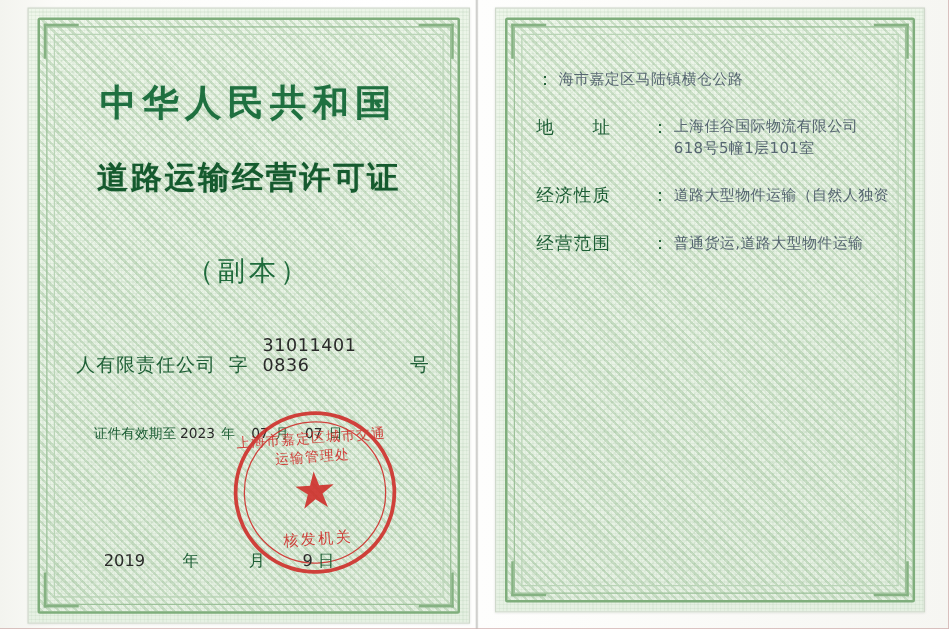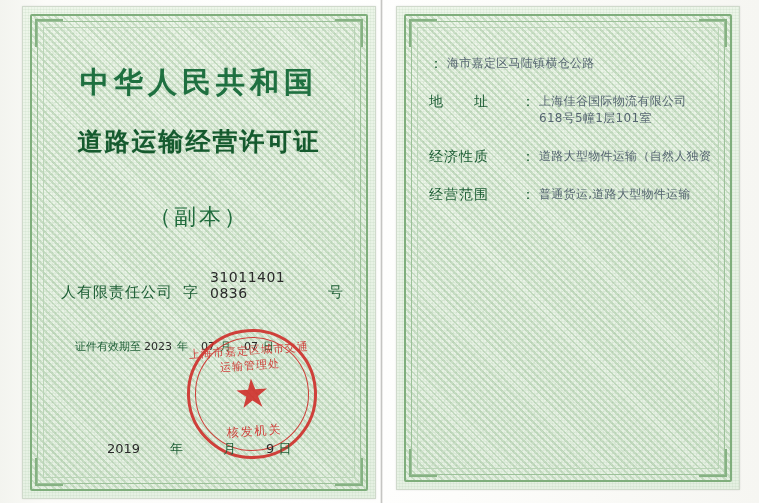--- a/index.html
+++ b/index.html
@@ -203,21 +203,20 @@
 
   .date-row {
     position: absolute;
     left: 60px; right: 48px;
     bottom: 40px;
     display: flex;
     align-items: baseline;
     justify-content: flex-start;
     font-size: 13px;
     color: #1d5e35;
-    margin-left: 24px;
   }
   .date-row .year { color: #2a2a2a; margin-right: 30px; }
   .date-row .u1 { margin-right: 36px; }
   .date-row .month { color: #2a2a2a; margin-right: 4px; }
   .date-row .u2 { margin-right: 30px; }
   .date-row .u3 { }
 
   
   .fields {
     position: absolute;

